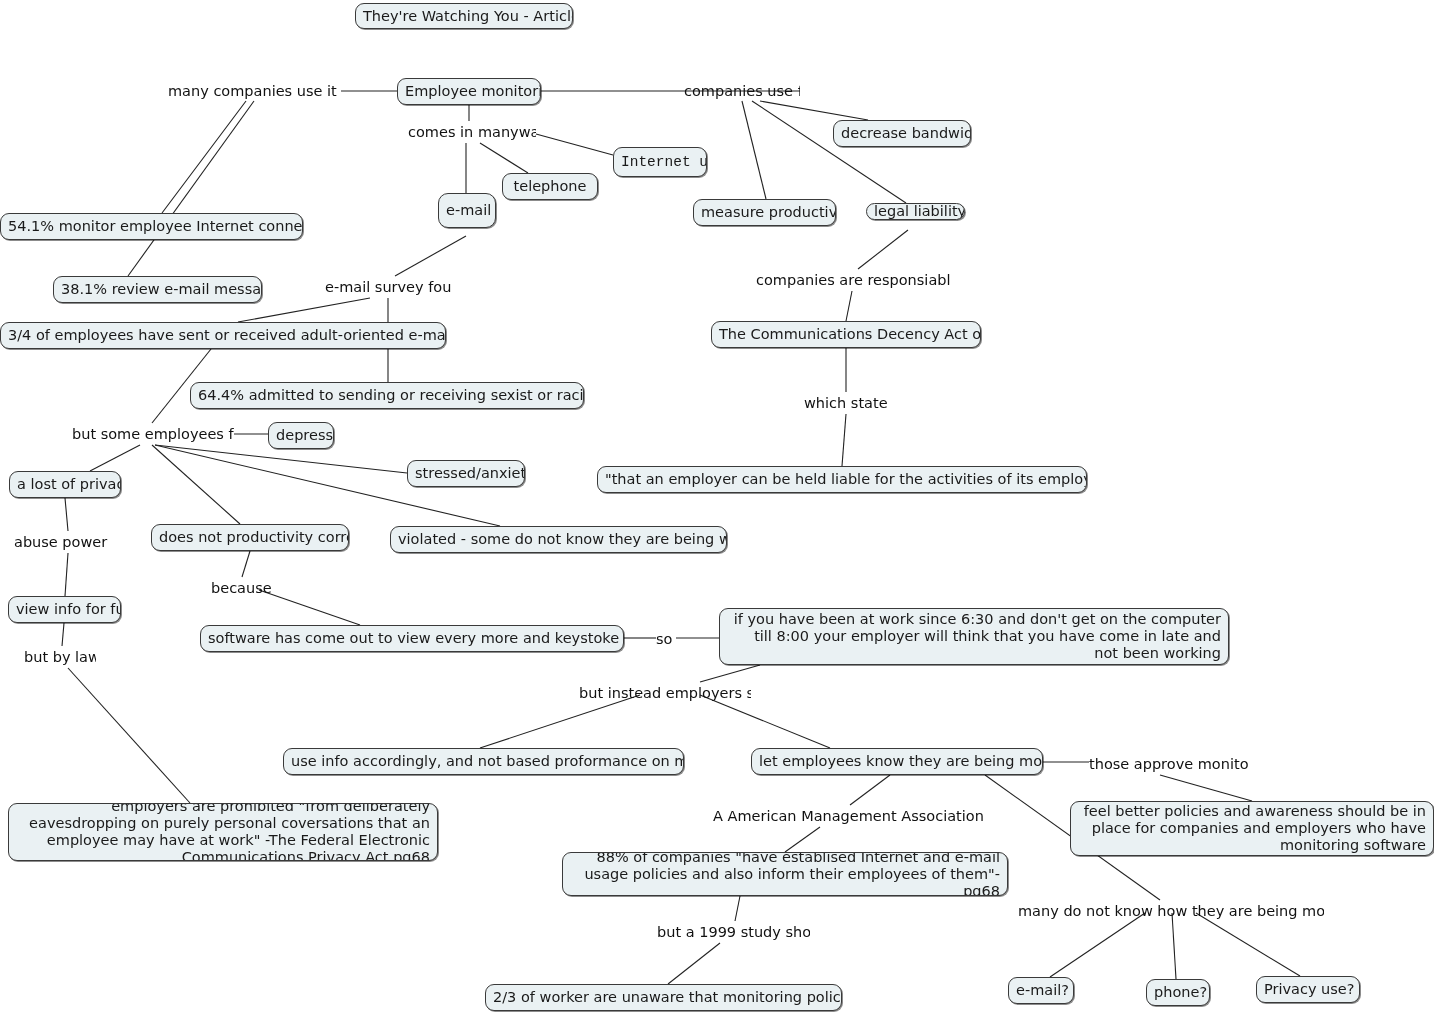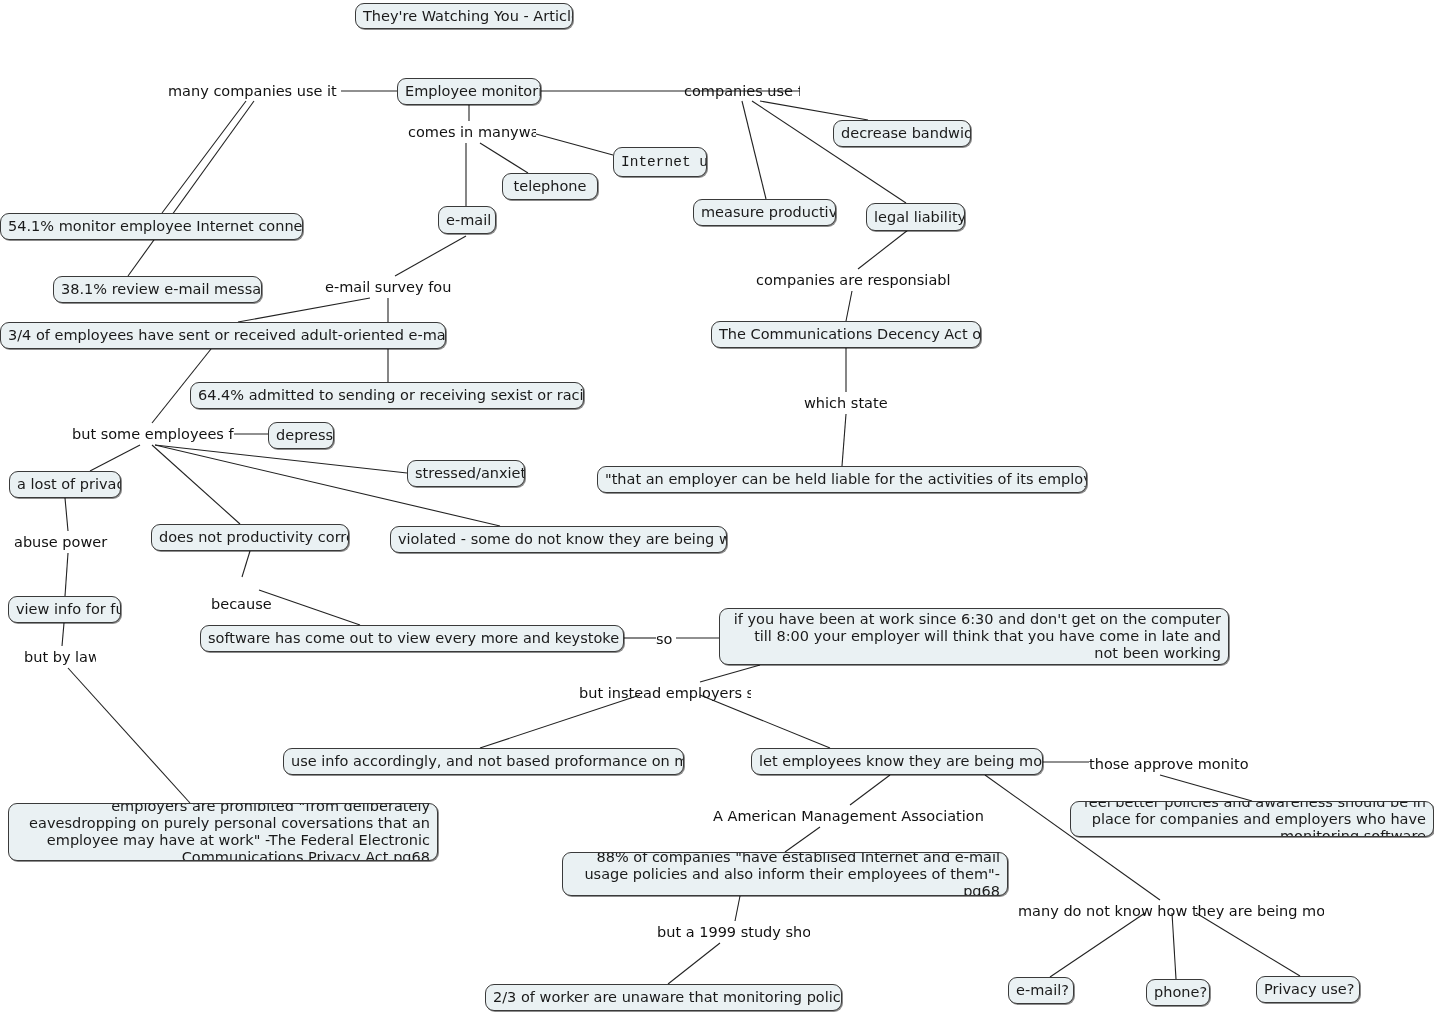--- a/index.html
+++ b/index.html
@@ -71,21 +71,21 @@
     </svg>
   <div id="label-layer">
       <div class="label" style="left: 168px; top: 80px; width: 172px; height: 22px;">many companies use it now</div>
       <div class="label" style="left: 684px; top: 80px; width: 116px; height: 22px;">companies use for</div>
       <div class="label" style="left: 408px; top: 121px; width: 128px; height: 22px;">comes in manyways</div>
       <div class="label" style="left: 325px; top: 276px; width: 126px; height: 22px;">e-mail survey found</div>
       <div class="label" style="left: 756px; top: 269px; width: 194px; height: 22px;">companies are responsiable by</div>
       <div class="label" style="left: 804px; top: 392px; width: 83px; height: 22px;">which states</div>
       <div class="label" style="left: 72px; top: 423px; width: 162px; height: 22px;">but some employees feel</div>
       <div class="label" style="left: 14px; top: 531px; width: 94px; height: 22px;">abuse power by</div>
-      <div class="label" style="left: 211px; top: 577px; width: 62px; height: 22px; margin-top: 16px;">because</div>
+      <div class="label" style="left: 211px; top: 577px; width: 62px; height: 22px;">because</div>
       <div class="label" style="left: 24px; top: 646px; width: 72px; height: 22px;">but by law</div>
       <div class="label" style="left: 656px; top: 628px; width: 20px; height: 22px;">so</div>
       <div class="label" style="left: 579px; top: 682px; width: 172px; height: 22px;">but instead employers should</div>
       <div class="label" style="left: 1089px; top: 753px; width: 160px; height: 22px;">those approve monitoring</div>
       <div class="label" style="left: 713px; top: 805px; width: 272px; height: 22px;">A American Management Association show</div>
       <div class="label" style="left: 1018px; top: 900px; width: 306px; height: 22px;">many do not know how they are being monitored</div>
       <div class="label" style="left: 657px; top: 921px; width: 153px; height: 22px;">but a 1999 study show</div>
     </div>
   <div id="node-layer">
       <div class="node" style="left: 355px; top: 3px; width: 218px; height: 26px;">
@@ -93,30 +93,30 @@
       </div>
       <div class="node" style="left: 397px; top: 78px; width: 144px; height: 27px;">
         <span class="txt">Employee monitoring</span>
       </div>
       <div class="node" style="left: 613px; top: 147px; width: 94px; height: 30px; font-family: Liberation Mono, monospace;">
         <span class="txt">Internet use</span>
       </div>
       <div class="node" style="left: 502px; top: 173px; width: 96px; height: 27px;">
         <span class="txt">telephone</span>
       </div>
-      <div class="node" style="left: 438px; top: 206px; width: 58px; height: 28px;">
+      <div class="node" style="left: 438px; top: 193px; width: 58px; height: 35px; border-radius: 10px;">
         <span class="txt">e-mail</span>
       </div>
       <div class="node" style="left: 833px; top: 120px; width: 138px; height: 27px;">
         <span class="txt">decrease bandwidth</span>
       </div>
       <div class="node" style="left: 693px; top: 199px; width: 143px; height: 27px;">
         <span class="txt">measure productivity</span>
       </div>
-      <div class="node" style="left: 866px; top: 203px; width: 99px; height: 28px;">
+      <div class="node" style="left: 866px; top: 203px; width: 99px; height: 17px;">
         <span class="txt">legal liability</span>
       </div>
       <div class="node" style="left: 711px; top: 321px; width: 270px; height: 27px;">
         <span class="txt">The Communications Decency Act of 1996</span>
       </div>
       <div class="node" style="left: 597px; top: 466px; width: 490px; height: 27px;">
         <span class="txt">"that an employer can be held liable for the activities of its employees"- pg68</span>
       </div>
       <div class="node" style="left: 0px; top: 213px; width: 303px; height: 27px;">
         <span class="txt">54.1% monitor employee Internet connections</span>
@@ -157,21 +157,21 @@
       <div class="node multi" style="left: 8px; top: 803px; width: 430px; height: 58px;">
         <span class="txt">employers are prohibited "from deliberately eavesdropping on purely personal coversations that an employee may have at work"
 -The Federal Electronic Communications Privacy Act  pg68</span>
       </div>
       <div class="node" style="left: 283px; top: 748px; width: 401px; height: 27px;">
         <span class="txt">use info accordingly, and not based proformance on monitoring</span>
       </div>
       <div class="node" style="left: 751px; top: 748px; width: 292px; height: 27px;">
         <span class="txt">let employees know they are being monitored</span>
       </div>
-      <div class="node multi" style="left: 1070px; top: 801px; width: 364px; height: 36px;">
+      <div class="node multi" style="left: 1070px; top: 801px; width: 364px; height: 55px;">
         <span class="txt"> feel better policies and awareness should be in place for companies and employers who have monitoring software</span>
       </div>
       <div class="node multi" style="left: 562px; top: 852px; width: 446px; height: 44px;">
         <span class="txt">88% of companies "have establised Internet and e-mail usage policies and also inform their employees of them"-pg68</span>
       </div>
       <div class="node" style="left: 485px; top: 984px; width: 357px; height: 27px;">
         <span class="txt">2/3 of worker are unaware that monitoring policies exist</span>
       </div>
       <div class="node" style="left: 1008px; top: 977px; width: 66px; height: 27px;">
         <span class="txt">e-mail?</span>

